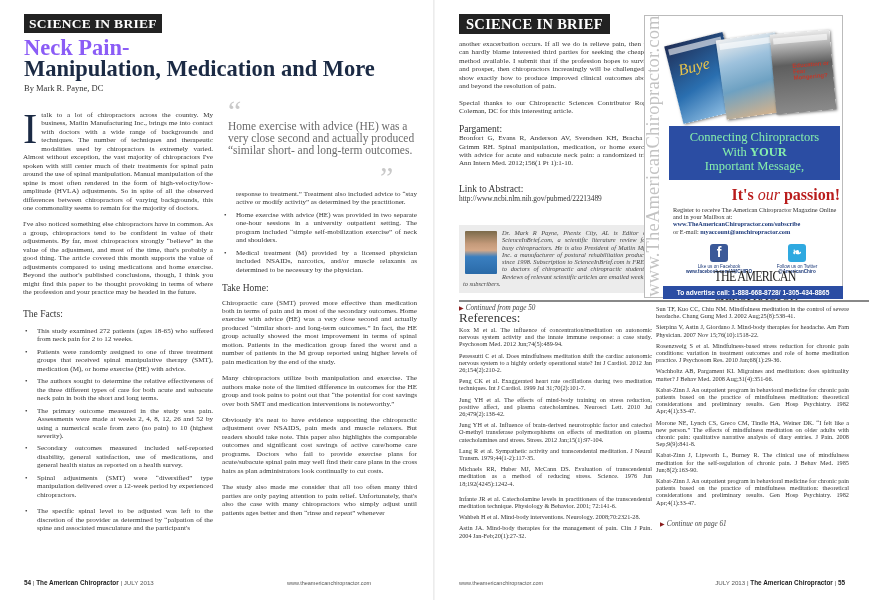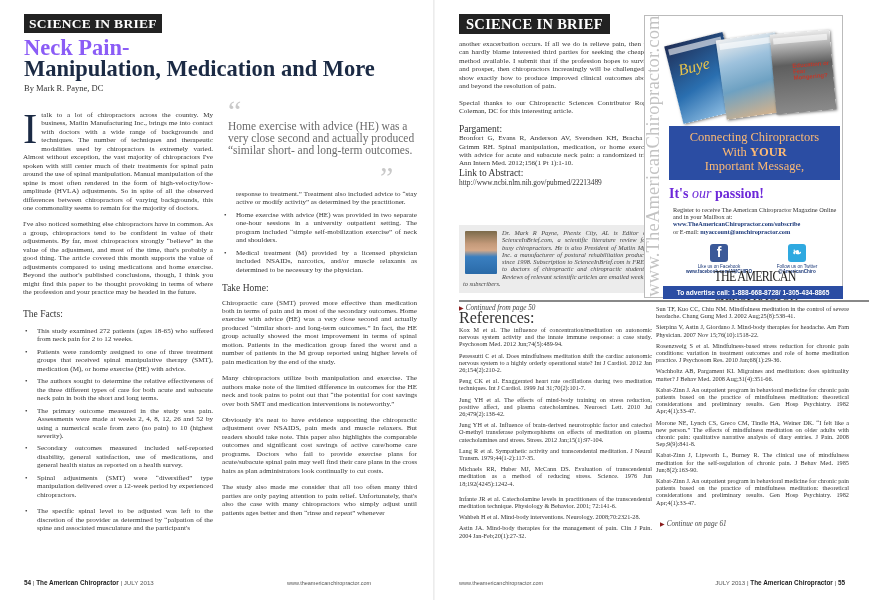--- a/index.html
+++ b/index.html
@@ -37,39 +37,39 @@
   .web { position: absolute; bottom: 10px; font-size: 5.5px; color: #555; font-family: "Liberation Sans", sans-serif; }
 
   .bio-box { position: absolute; left: 24px; top: 225px; width: 193px; height: 68px; background: #ececec; padding: 4px 4px 4px 4px; }
   .bio-photo { float: left; width: 32px; height: 43px; margin: 2px 5px 2px 2px; background: linear-gradient(180deg,#7b6a4a 0%, #c49a7a 30%, #d4a888 45%, #3a7fc0 60%, #2a6aa8 100%); border-radius: 1px; }
   .bio-text { font-size: 6.4px; line-height: 7.3px; font-style: italic; text-align: justify; color: #444; }
 
   .rule { position: absolute; height: 1.5px; background: #888; }
 
   .cont { font-size: 7.2px; font-style: italic; color: #444; }
   .cont .arrow { color: #8a1c1c; font-style: normal; font-size: 6px; margin-right: 2px; }
-  .refs-head { font-size: 16px; color: #333; margin: 2px 0 3px 0; }
+  .refs-head { font-size: 13px; color: #333; margin: 2px 0 3px 0; }
   .refs p { margin-bottom: 4px; font-size: 6.25px; line-height: 7.2px; }
 
   
   .ad { position: absolute; left: 209px; top: 15px; width: 199px; height: 283px; border: 1px solid #bbb; background: #fff; }
   .ad-vertical { position: absolute; left: -2px; top: 10px; width: 20px; height: 260px; }
   .ad-vertical span { position: absolute; left: 50%; top: 50%; transform: translate(-50%,-50%) rotate(-90deg); white-space: nowrap; font-size: 18.5px; color: #c3c3c3; font-family: "Liberation Serif", serif; letter-spacing: 0.2px; }
   .mag-covers { position: absolute; left: 24px; top: 14px; width: 170px; height: 90px; }
   .cover { position: absolute; width: 60px; height: 80px; box-shadow: 1px 1px 3px rgba(0,0,0,0.5); }
   .cover1 { left: 4px; top: 8px; background: linear-gradient(160deg,#1f2d55 0%,#2a6fb0 55%,#9bc7e8 100%); transform: rotate(-14deg); }
   .cover2 { left: 52px; top: 6px; background: linear-gradient(170deg,#efefef 0%,#9ec2dd 30%,#6ea1c2 60%,#d8b38a 100%); transform: rotate(-8deg); }
   .cover3 { left: 104px; top: 2px; background: linear-gradient(180deg,#eaeaea 0%,#5e5e5e 40%,#8a8a8a 100%); transform: rotate(-5deg); }
   .cover-title { position: absolute; top: 4px; left: 3px; right: 3px; height: 6px; background: rgba(255,255,255,0.6); }
   .cover1 .big { position: absolute; left: 8px; top: 18px; color: #e9c44a; font-size: 16px; font-family: "Liberation Serif", serif; font-style: italic; }
   .cover3 .red { position: absolute; left: 20px; top: 30px; color: #c0392b; font-size: 6px; font-weight: bold; line-height: 6px; font-family: "Liberation Sans", sans-serif; }
 
-  .ad-banner { position: absolute; left: 24px; top: 110px; width: 171px; height: 54px; background: #2b4da3; color: #fdba74; text-align: center; font-family: "Liberation Serif", serif; font-size: 12.5px; line-height: 14.5px; padding-top: 4px; }
+  .ad-banner { position: absolute; left: 24px; top: 110px; width: 171px; height: 54px; background: #2b4da3; color: #86efac; text-align: center; font-family: "Liberation Serif", serif; font-size: 12.5px; line-height: 14.5px; padding-top: 4px; }
   .ad-banner b { font-weight: bold; }
-  .ad-passion { position: absolute; left: 24px; top: 170px; width: 171px; text-align: left; font-size: 14px; font-weight: bold; color: #6d28d9; font-family: "Liberation Serif", serif; }
+  .ad-passion { position: absolute; left: 24px; top: 170px; width: 171px; text-align: right; font-size: 16px; font-weight: bold; color: #b91c1c; font-family: "Liberation Serif", serif; }
   .ad-passion i { font-weight: normal; }
   .ad-register { position: absolute; left: 28px; top: 190px; width: 168px; font-size: 6.3px; line-height: 7.2px; color: #333; font-family: "Liberation Serif", serif; }
   .ad-register .link { font-weight: bold; color: #1d3a7a; }
   .social { position: absolute; top: 228px; width: 80px; text-align: center; font-family: "Liberation Sans", sans-serif; font-size: 4.6px; line-height: 5.2px; color: #1d3a7a; }
   .social .ico { width: 18px; height: 18px; margin: 0 auto 2px auto; border-radius: 3px; color: #fff; font-weight: bold; display: flex; align-items: center; justify-content: center; }
   .fb { left: 34px; } .fb .ico { background: #3b5998; font-size: 14px; font-family: "Liberation Sans", sans-serif; }
   .tw { left: 112px; } .tw .ico { background: #2fa9e0; font-size: 11px; }
   .ad-logo { position: absolute; left: 30px; top: 255px; width: 160px; text-align: center; font-family: "Liberation Serif", serif; font-size: 12px; letter-spacing: -0.7px; color: #1b1b1b; transform: scaleY(1.3); }
   .ad-footer { position: absolute; left: 18px; top: 270px; width: 180px; height: 13px; background: #2b4da3; color: #fff; font-family: "Liberation Sans", sans-serif; font-size: 6.6px; font-weight: bold; text-align: center; line-height: 13px; }
 </style>
@@ -106,21 +106,21 @@
   <div class="quote-mark" style="left:380px; top:162px;">”</div>
 
   <div class="col body-text" style="left:222px; top:190px; width:195px;">
     <p style="padding-left:14px;">response to treatment.” Treatment also included advice to “stay active or modify activity” as determined by the practitioner.</p>
     <ul class="facts" style="margin-top:4px;">
       <li>Home exercise with advice (HE) was provided in two separate one-hour sessions in a university outpatient setting. The program included “simple self-mobilization exercise” of neck and shoulders.</li>
       <li>Medical treatment (M) provided by a licensed physician included NSAIDs, narcotics, and/or muscle relaxants as determined to be necessary by the physician.</li>
     </ul>
     <div class="subhead" style="margin-top:10px; margin-bottom:6px;">Take Home:</div>
     <p>Chiropractic care (SMT) proved more effective than medication both in terms of pain and in most of the secondary outcomes. Home exercise with advice (HE) was a very close second and actually produced “similar short- and long-term outcomes.” In fact, the HE group actually showed the most improvement in terms of spinal motion. Patients in the medication group fared the worst and a number of patients in the M group reported using higher levels of pain medication by the end of the study.</p>
-    <p style="margin-top:8px;">Many chiropractors utilize both manipulation and exercise. The authors make note of the limited difference in outcomes for the HE neck and took pains to point out that “the potential for cost savings over both SMT and medication interventions is noteworthy.”</p>
+    <p style="margin-top:8px;">Many chiropractors utilize both manipulation and exercise. The authors make note of the limited difference in outcomes for the HE group and took pains to point out that “the potential for cost savings over both SMT and medication interventions is noteworthy.”</p>
     <p style="margin-top:8px;">Obviously it's neat to have evidence supporting the chiropractic adjustment over NSAIDS, pain meds and muscle relaxers. But readers should take note. This paper also highlights the comparable outcomes and significant cost savings of active care/home care programs. Doctors who fail to provide exercise plans for acute/subacute spinal pain may well find their care plans in the cross hairs as plan administrators look continually to cut costs.</p>
     <p style="margin-top:8px;">The study also made me consider that all too often many third parties are only paying attention to pain relief. Unfortunately, that's also the case with many chiropractors who simply adjust until patients ages better and then “rinse and repeat” whenever</p>
   </div>
 
   <div class="folio" style="left:24px;">
     <b>54</b>
     <span> | </span>
     <b>The American Chiropractor</b>
     <span> | </span>
     <span>JULY 2013</span>
@@ -131,21 +131,21 @@
 <div class="gutter"></div>
 
 <div class="page page-right">
   <div class="section-badge">SCIENCE IN BRIEF</div>
 
   <div class="col body-text" style="left:24px; top:40px; width:193px;">
     <p>another exacerbation occurs. If all we do is relieve pain, then we can hardly blame interested third parties for seeking the cheapest method available. I submit that if the profession hopes to survive and prosper, then chiropractors increasingly will be challenged to show exactly how to produce improved clinical outcomes above and beyond the resolution of pain.</p>
     <p style="margin-top:8px;">Special thanks to our Chiropractic Sciences Contributor Roger Coleman, DC for this interesting article.</p>
     <div class="subhead" style="margin-top:9px; margin-bottom:1px;">Pargament:</div>
     <p>Bronfort G, Evans R, Anderson AV, Svendsen KH, Bracha Y, Grimm RH. Spinal manipulation, medication, or home exercise with advice for acute and subacute neck pain: a randomized trial. Ann Intern Med. 2012;156(1 Pt 1):1-10.</p>
-    <div class="subhead" style="margin-top:1px; margin-bottom:2px;">Link to Abstract:</div>
+    <div class="subhead" style="margin-top:17px; margin-bottom:2px;">Link to Abstract:</div>
     <p style="font-size:7.4px;">http://www.ncbi.nlm.nih.gov/pubmed/22213489</p>
   </div>
 
   <div class="bio-box">
     <div class="bio-photo"></div>
     <p class="bio-text">Dr. Mark R Payne, Phenix City, AL is Editor of ScienceInBrief.com, a scientific literature review for busy chiropractors. He is also President of Matlin Mfg Inc. a manufacturer of postural rehabilitation products since 1998. Subscription to ScienceInBrief.com is FREE to doctors of chiropractic and chiropractic students. Reviews of relevant scientific articles are emailed weekly to subscribers.</p>
   </div>
 
   <div class="rule" style="left:24px; top:300px; width:410px;"></div>
 

